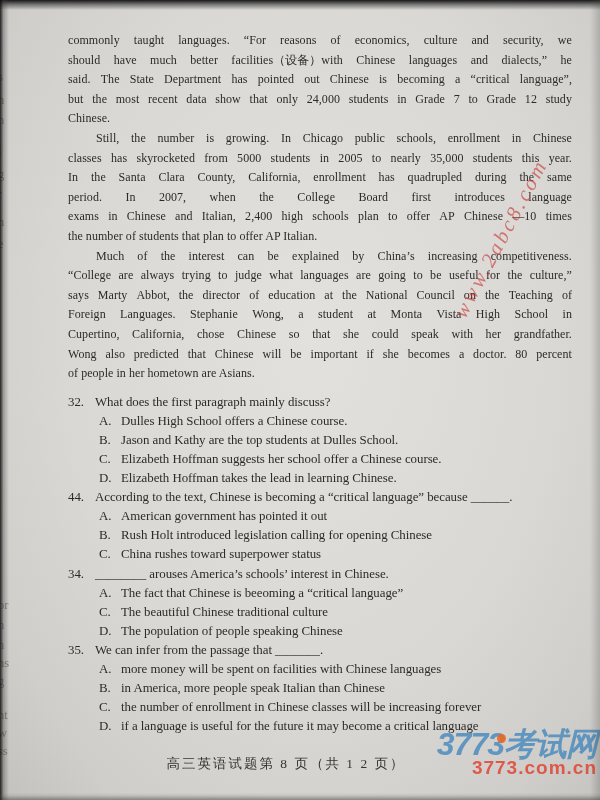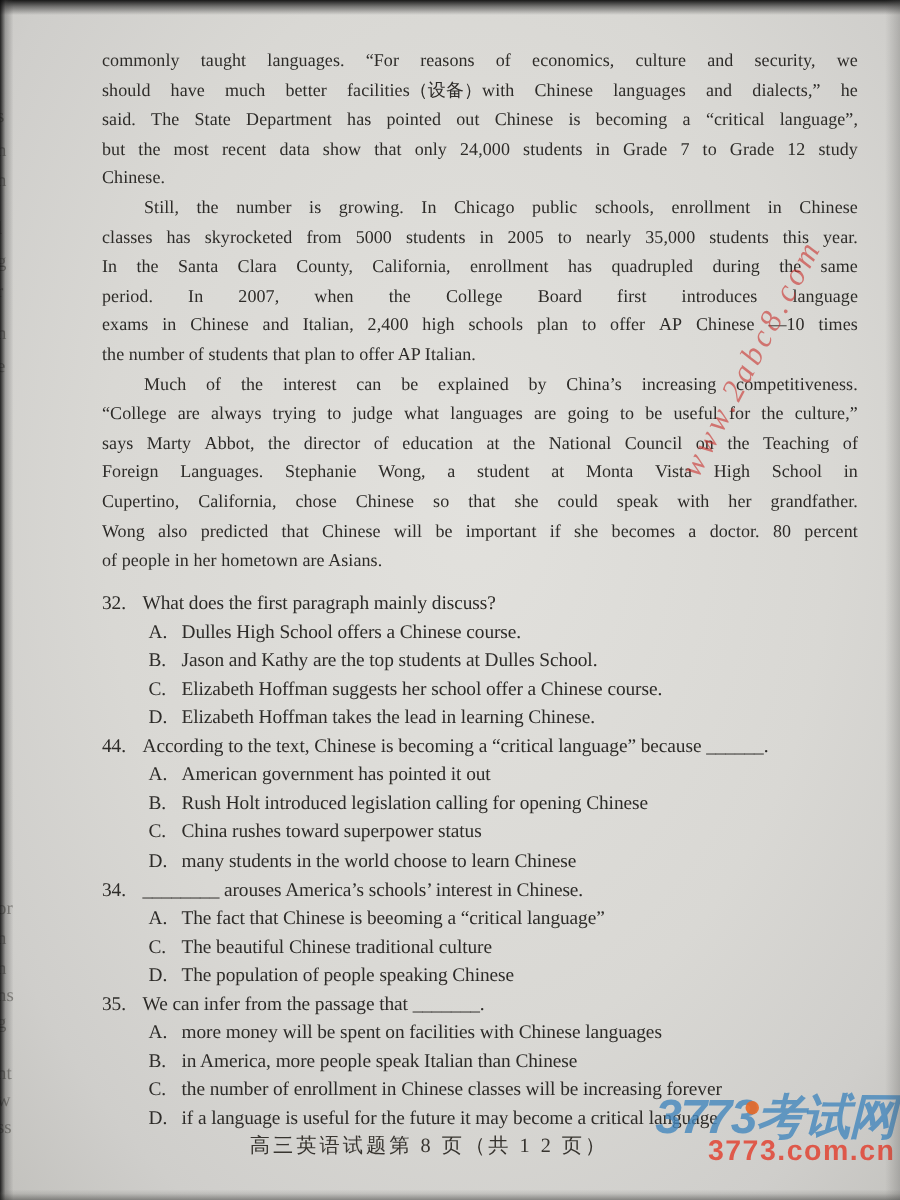--- a/index.html
+++ b/index.html
@@ -311,21 +311,20 @@
           <div class="qline option"><span class="optletter">A.</span><span class="opttext">Dulles High School offers a Chinese course.</span></div>
           <div class="qline option"><span class="optletter">B.</span><span class="opttext">Jason and Kathy are the top students at Dulles School.</span></div>
           <div class="qline option"><span class="optletter">C.</span><span class="opttext">Elizabeth Hoffman suggests her school offer a Chinese course.</span></div>
           <div class="qline option"><span class="optletter">D.</span><span class="opttext">Elizabeth Hoffman takes the lead in learning Chinese.</span></div>
         </div>
         <div class="question">
           <div class="qline"><span class="qnum">44.</span><span class="qstem">According to the text, Chinese is becoming a “critical language” because ______.</span></div>
           <div class="qline option"><span class="optletter">A.</span><span class="opttext">American government has pointed it out</span></div>
           <div class="qline option"><span class="optletter">B.</span><span class="opttext">Rush Holt introduced legislation calling for opening Chinese</span></div>
           <div class="qline option"><span class="optletter">C.</span><span class="opttext">China rushes toward superpower status</span></div>
-          <div class="qline option"><span class="optletter">D.</span><span class="opttext">many students in the world choose to learn Chinese</span></div>
         </div>
         <div class="question">
           <div class="qline"><span class="qnum">34.</span><span class="qstem">________ arouses America’s schools’ interest in Chinese.</span></div>
           <div class="qline option"><span class="optletter">A.</span><span class="opttext">The fact that Chinese is beeoming a “critical language”</span></div>
           <div class="qline option"><span class="optletter">C.</span><span class="opttext">The beautiful Chinese traditional culture</span></div>
           <div class="qline option"><span class="optletter">D.</span><span class="opttext">The population of people speaking Chinese</span></div>
         </div>
         <div class="question">
           <div class="qline"><span class="qnum">35.</span><span class="qstem">We can infer from the passage that _______.</span></div>
           <div class="qline option"><span class="optletter">A.</span><span class="opttext">more money will be spent on facilities with Chinese languages</span></div>

